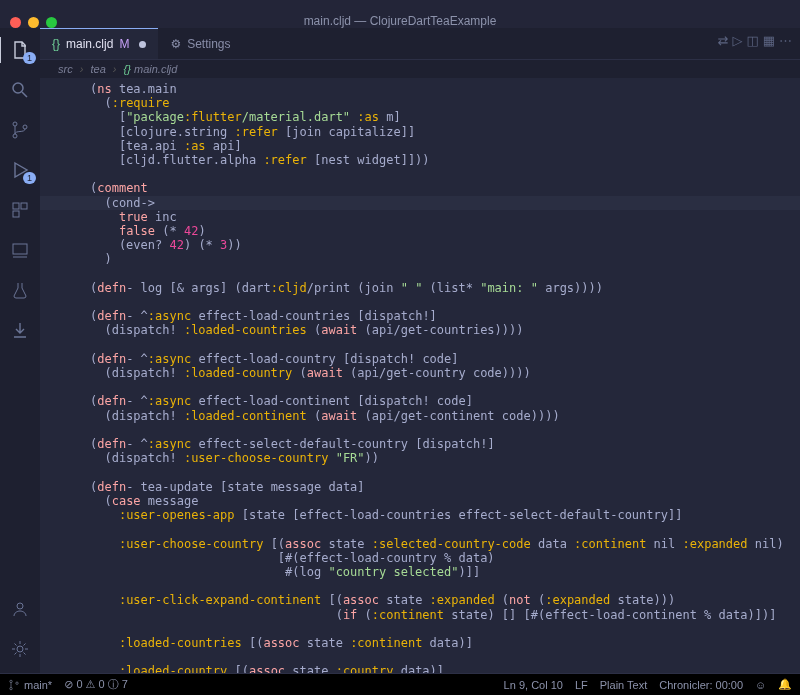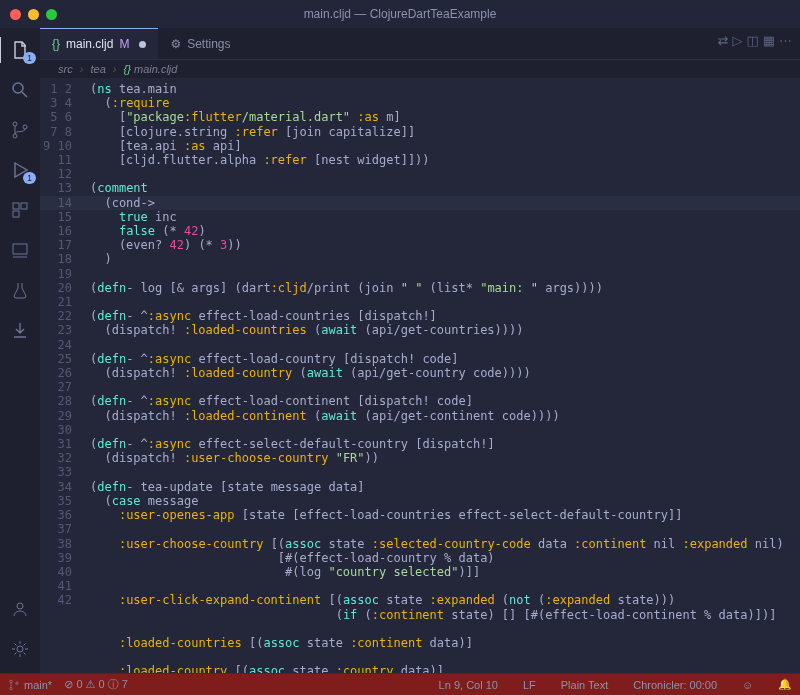--- a/index.html
+++ b/index.html
@@ -3,21 +3,21 @@
 <meta charset="utf-8">
 <style>
   * { margin: 0; padding: 0; box-sizing: border-box; }
   body {
     width: 800px; height: 695px;
     font-family: -apple-system, BlinkMacSystemFont, "Segoe UI", sans-serif;
     background: #1e2030; color: #a6accd; font-size: 12px;
     overflow: hidden; position: relative;
   }
   .titlebar {
-    height: 28px; background: #232538; display: flex; align-items: center;
+    height: 28px; background: #232538; display: flex; align-items: flex-end;
     position: relative;
   }
   .traffic { display: flex; gap: 7px; padding-left: 10px; }
   .dot { width: 11px; height: 11px; border-radius: 50%; }
   .dot.r { background: #ff5f57; } .dot.y { background: #febc2e; } .dot.g { background: #28c840; }
   .title-text { position: absolute; left: 50%; transform: translateX(-50%); font-size: 12px; color: #8c92ab; }
   .tabbar {
     height: 32px; background: #1e2030; display: flex; align-items: stretch;
     border-bottom: 1px solid #2c2f45; margin-left: 40px;
   }
@@ -48,28 +48,28 @@
   .editor {
     position: absolute; left: 40px; right: 0; top: 78px; bottom: 22px;
     background: #24273a; font-family: "Menlo","Consolas",monospace; font-size: 12px;
     overflow: hidden;
   }
   .gutter { position:absolute; left:0; top:0; bottom:0; width:42px; text-align:right;
     color:#545874; padding-right:10px; line-height:14.2px; padding-top:4px;}
   .code { position:absolute; left:42px; right:0; top:0; bottom:0; line-height:14.2px;
     padding-top:4px; padding-left:8px; white-space:pre; }
   .hl-line { position:absolute; left:0; right:0; height:14.2px; background:#2a2e42; }
-  .kw { color:#5eead4; } .str { color:#a6da95; } .fn { color:#eab308; } .num { color:#ec4899; }
+  .kw { color:#fca5a5; } .str { color:#a6da95; } .fn { color:#eab308; } .num { color:#ec4899; }
   .statusbar {
-    position:absolute; left:0; right:0; bottom:0; height:22px; background:#7f1d1d;
+    position:absolute; left:0; right:0; bottom:0; height:22px; background:#000000;
     display:flex; align-items:center; font-size:11px; color:#8c92ab; padding:0 8px;
     border-top:1px solid #2c2f45;
   }
   .statusbar .left { display:flex; gap:12px; align-items:center;}
-  .statusbar .right { margin-left:auto; display:flex; gap:25px; align-items:center;}
+  .statusbar .right { margin-left:auto; display:flex; gap:12px; align-items:center;}
   .branch-chip { display:flex; align-items:center; gap:4px;}
   .top-icons { position:absolute; right:8px; top:33px; display:flex; gap:4px; color:#6b7596; font-size:13px; align-items:center;}
   .top-icons span { opacity:0.8; }
   svg { display:block; }
 </style>
 </head>
 <body>
 
 <div class="titlebar">
   <div class="traffic">
@@ -171,63 +171,20 @@
       <svg width="20" height="20" viewBox="0 0 20 20">
           <circle cx="10" cy="10" r="3" fill="none" stroke="currentColor"></circle>
           <path d="M10 2v3M10 15v3M2 10h3M15 10h3M4.5 4.5l2 2M13.5 13.5l2 2M15.5 4.5l-2 2M6.5 13.5l-2 2" stroke="currentColor"></path>
         </svg>
     </div>
   </div>
 </div>
 
 <div class="editor">
   <div class="hl-line" id="hl" style="top: 117.6px;"></div>
-  <div class="gutter" id="gutter">1
-2
-3
-4
-5
-6
-7
-8
-9
-10
-11
-12
-13
-14
-15
-16
-17
-18
-19
-20
-21
-22
-23
-24
-25
-26
-27
-28
-29
-30
-31
-32
-33
-34
-35
-36
-37
-38
-39
-40
-41
-42
-</div>
   <div class="code" id="code">(<span class="kw">ns</span> tea.main
   (<span class="fn">:require</span>
     [<span class="str">"package<span class="fn">:flutter</span>/material.dart"</span> <span class="fn">:as</span> m]
     [clojure.string <span class="fn">:refer</span> [join capitalize]]
     [tea.api <span class="fn">:as</span> api]
     [cljd.flutter.alpha <span class="fn">:refer</span> [nest widget]]))
 
 (<span class="kw">comment</span>
   (cond-&gt;  
     <span class="kw">true</span> inc

